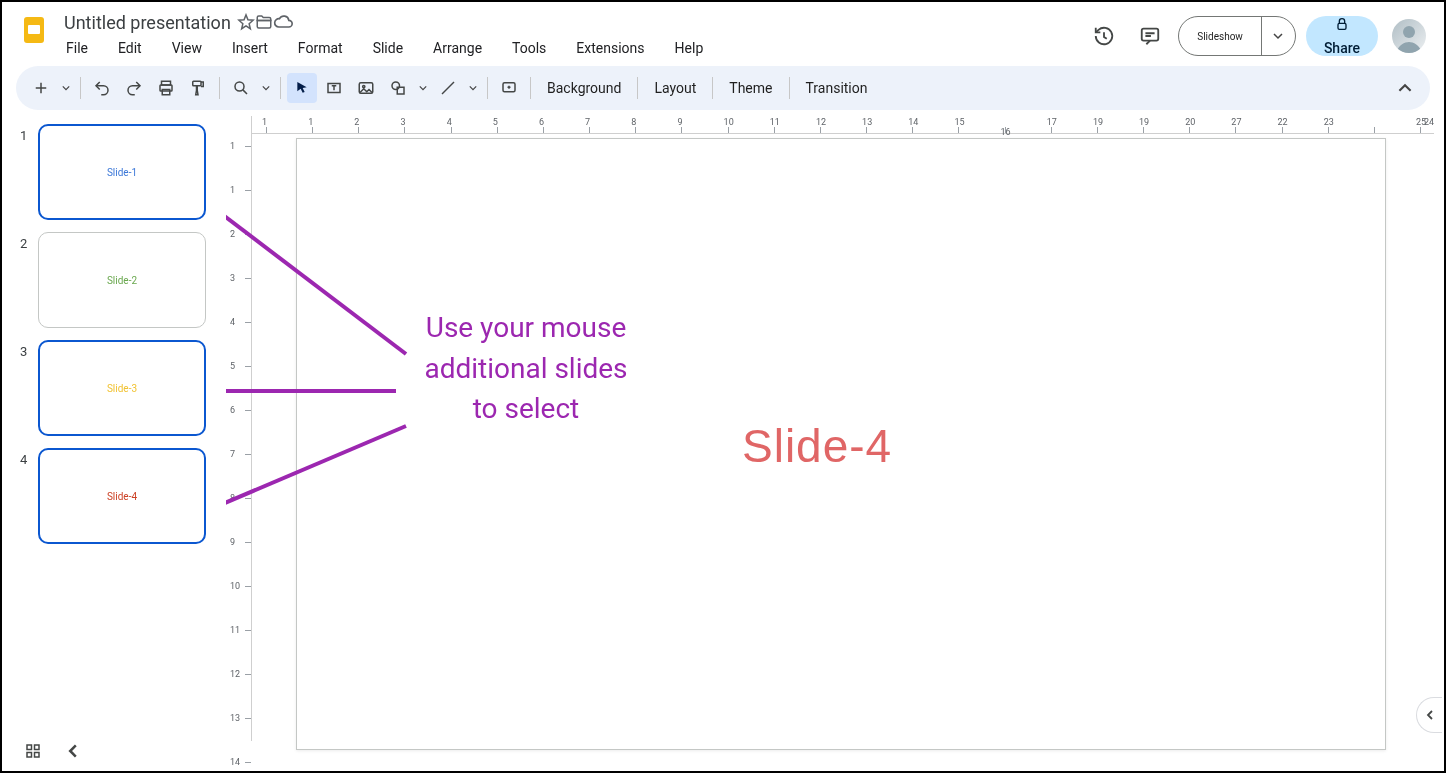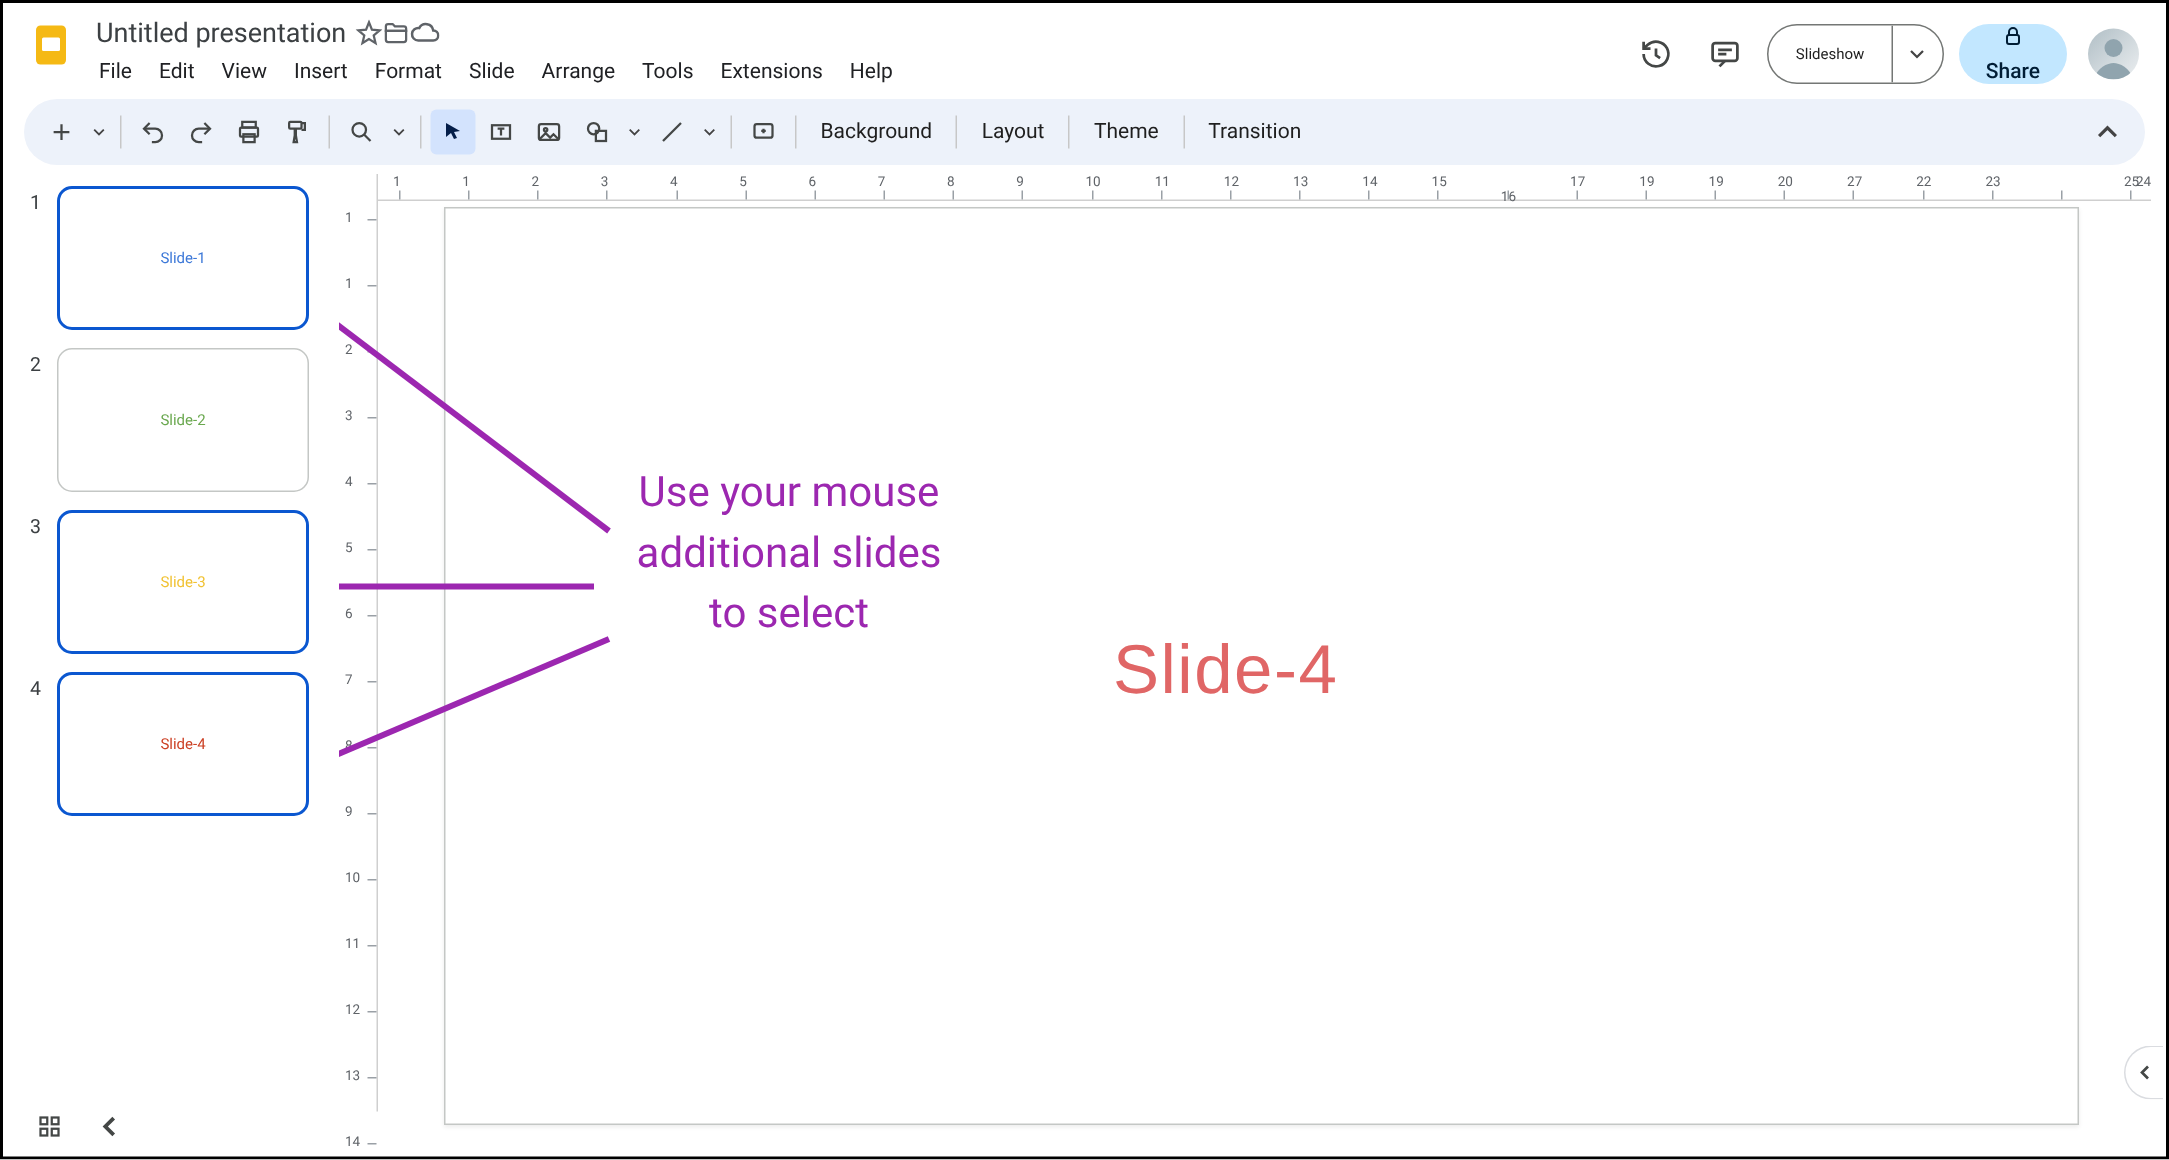--- a/index.html
+++ b/index.html
@@ -4,21 +4,21 @@
 <style>
 * { margin:0; padding:0; box-sizing:border-box; font-family:"Google Sans",Roboto,Arial,sans-serif; }
 html,body { width:1446px; height:773px; overflow:hidden; background:#fff; }
 .frame { border:2px solid #000; width:1446px; height:773px; position:relative; background:#fff; }
 .docbar { display:flex; align-items:flex-start; padding:8px 12px 0 12px; height:64px; }
 .logo { width:40px; height:40px; display:flex; align-items:center; justify-content:center; }
 .docinfo { margin-left:4px; flex:1; }
 .titleRow { display:flex; align-items:center; height:24px; }
 .docTitle { font-size:18px; color:#3c4043; padding:2px 6px; }
 .titleIcon { color:#5f6368; display:flex; }
-.menuRow { display:flex; gap:2px; margin-top:2px; }
+.menuRow { display:flex; gap:14px; margin-top:2px; }
 .menuItem { font-size:14px; color:#202124; padding:4px 8px; border-radius:4px; cursor:pointer; }
 .rightCtrls { display:flex; align-items:center; gap:10px; padding-top:6px; }
 .iconBtn { width:36px; height:36px; border-radius:50%; display:flex; align-items:center; justify-content:center; color:#444; }
 .slideshowBtn { display:flex; align-items:center; border:1px solid #747775; border-radius:20px; height:40px; overflow:hidden; }
 .slideshowMain { padding:0 18px; font-size:10px; color:#1f1f1f; height:100%; display:flex; align-items:center; }
 .slideshowDrop { border-left:1px solid #747775; width:34px; height:100%; display:flex; align-items:center; justify-content:center; }
 .shareBtn { background:#c2e7ff; color:#001d35; border-radius:20px; height:40px; padding:0 18px; display:flex; align-items:center; gap:8px; font-size:14px; font-weight:500;flex-direction:column; }
 .avatar { width:34px; height:34px; border-radius:50%; background:linear-gradient(135deg,#b0bec5,#eceff1); margin-left:4px; margin-right:6px; overflow:hidden; }
 .toolbarWrap { padding:0 14px; }
 .toolbar { background:#edf2fa; border-radius:28px; height:44px; display:flex; align-items:center; padding:0 10px; gap:2px; }

